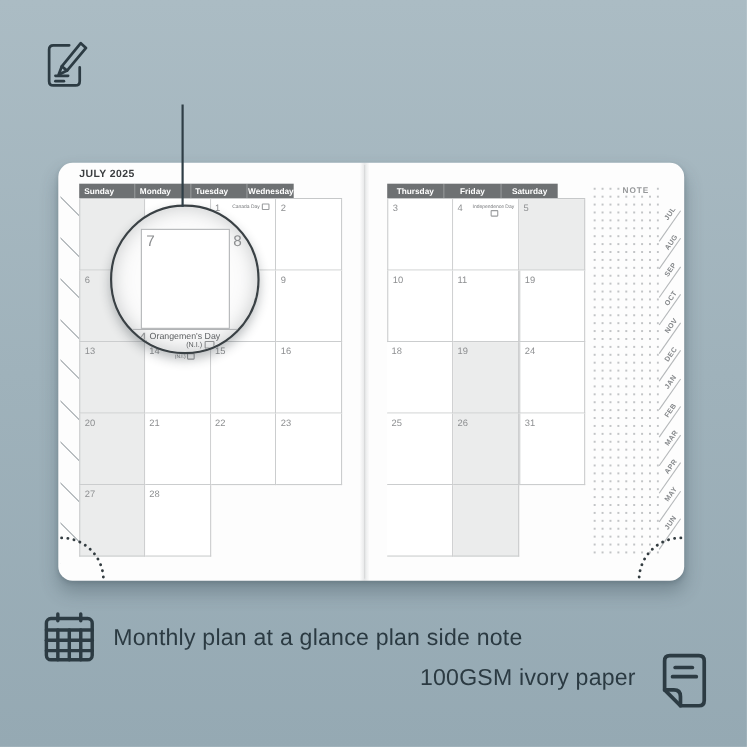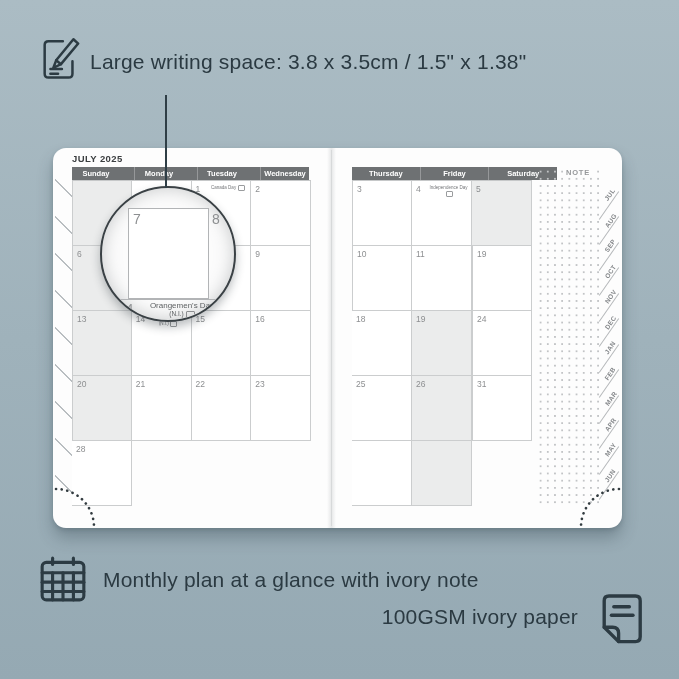--- a/index.html
+++ b/index.html
@@ -24,22 +24,22 @@
     z-index:2;
     text-decoration:underline;
   }
   .hatch{position:absolute;left:2px;top:18px;width:18px;height:346px;
     background:repeating-linear-gradient(45deg,transparent 0,transparent 25px,#b9bec1 25px,#b9bec1 26.2px);}
   .spine{position:absolute;left:274px;top:0;width:9px;height:100%;
     background:linear-gradient(90deg,rgba(0,0,0,0) 0%,rgba(90,100,105,.14) 50%,rgba(0,0,0,0) 100%);}
   .spine-line{position:absolute;left:278px;top:2px;width:1px;height:376px;background:#d7d9da;}
   .month-title{position:absolute;left:19px;top:5px;font-size:9.5px;font-weight:bold;letter-spacing:.4px;color:#3b3e40;}
   .day-header{position:absolute;top:19px;height:13px;display:flex;background:#6e7173;}
-  .day-header.left{left:19px;width:237px;gap:14px;}
-  .day-header.right{left:299px;width:205px;}
+  .day-header.left{left:19px;width:195px;gap:14px;}
+  .day-header.right{left:299px;width:155px;}
   .day-header .dh{flex:1;color:#fff;font-size:7.5px;font-weight:bold;text-align:center;line-height:13px;border-left:1px solid rgba(255,255,255,.28);}
   .day-header .dh:first-child{border-left:none;}
   .grid{position:absolute;top:32px;display:grid;grid-auto-rows:65px;border-top:1px solid #c6c8c9;}
   #grid-left{left:19px;width:239px;grid-template-columns:repeat(4,1fr);}
   #grid-right{left:299px;width:180px;grid-template-columns:repeat(3,1fr);}
   .cell{position:relative;border-right:1px solid #cbcdce;border-bottom:1px solid #cbcdce;background:#fff;}
   .cell.first-col{border-left:1px solid #cbcdce;}
   .cell.shaded{background:#ebecec;}
   .date-num{position:absolute;left:4px;top:3px;font-size:8.5px;color:#8d8f91;}
   .holiday{position:absolute;left:16px;right:2px;top:4px;font-size:4.5px;line-height:5.5px;color:#75777a;text-align:center;}
@@ -57,40 +57,39 @@
   .magnifier{
     position:absolute;left:100px;top:186px;width:132px;height:132px;border-radius:50%;
     background:#fcfcfc;border:2.6px solid #3a4145;overflow:hidden;z-index:5;
     box-shadow:0 5px 10px rgba(30,40,48,.30), inset 0 0 18px rgba(135,140,143,.45);
   }
   .mag-square{position:absolute;left:26px;top:20px;width:79px;height:89px;border:1.6px solid #b2b4b6;background:#fff;}
   .mag-row-line{position:absolute;left:0;top:111px;width:132px;height:1.4px;background:#b2b4b6;}
   .mag-7{position:absolute;left:31px;top:23px;font-size:14px;color:#8d8f91;}
   .mag-8{position:absolute;left:110px;top:23px;font-size:14px;color:#8d8f91;}
   .mag-14{position:absolute;left:15px;top:112px;font-size:15px;color:#97999b;}
-  .mag-hol1{position:absolute;left:34px;top:113px;width:92px;text-align:center;font-size:8px;color:#5e6163;}
+  .mag-hol1{position:absolute;left:34px;top:113px;width:92px;text-align:left;font-size:8px;color:#5e6163;}
   .mag-hol2{position:absolute;left:34px;top:122px;width:92px;text-align:center;font-size:6.5px;color:#5e6163;}
   .mag-flag{display:inline-block;width:7px;height:5px;border:0.7px solid #8d8f91;border-radius:1px;margin-left:2px;vertical-align:middle;}
   .overlay-svg{position:absolute;left:0;top:0;z-index:4;pointer-events:none;}
 </style>
 </head>
 <body>
 
 <div class="stage">
 
   <div class="icon-box" style="left:37px;top:32px;">
     <svg width="46" height="49" viewBox="0 0 48 50" fill="none" stroke="#2c3b43" stroke-width="2.6" stroke-linecap="round" stroke-linejoin="round">
       <path d="M27 9 H12 Q8 9 8 13 V43 Q8 47 12 47 H33 Q37 47 37 43 V30"></path>
       <path d="M20 29 L38 7 L43 11.5 L25 33 Z"></path>
       <path d="M20 29 L17 37 L25 33"></path>
       <path d="M14 38 H26"></path>
       <path d="M14 43 H22"></path>
     </svg>
   </div>
-  <div class="caption cap-top">Large writing space: 3.8 x 3.5cm / 1.5" x 1.38"</div>
   <div class="connector"></div>
 
   <div class="planner">
     <div class="hatch"></div>
     <div class="spine"></div>
     <div class="spine-line"></div>
 
     <div class="month-title">JULY 2025</div>
 
     <div class="day-header left">
@@ -148,20 +147,23 @@
           <span class="date-num">20</span>
         </div>
         <div class="cell">
           <span class="date-num">21</span>
         </div>
         <div class="cell">
           <span class="date-num">22</span>
         </div>
         <div class="cell">
           <span class="date-num">23</span>
+        </div>
+        <div class="cell shaded first-col">
+          <span class="date-num">27</span>
         </div>
         <div class="cell">
           <span class="date-num">28</span>
         </div>
       </div>
     <div class="grid" id="grid-right">
         <div class="cell first-col">
           <span class="date-num">3</span>
         </div>
         <div class="cell">
@@ -282,21 +284,21 @@
       <path d="M14 4 V10"></path>
         <path d="M34 4 V10"></path>
       <path d="M4 18 H44"></path>
       <path d="M14 18 V44"></path>
         <path d="M24 18 V44"></path>
         <path d="M34 18 V44"></path>
       <path d="M4 27 H44"></path>
         <path d="M4 36 H44"></path>
     </svg>
   </div>
-  <div class="caption cap-b1">Monthly plan at a glance with ivory note</div>
+  <div class="caption cap-b1">Monthly plan at a glance plan side note</div>
   <div class="caption cap-b2">100GSM ivory paper</div>
   <div class="icon-box" style="left:597px;top:591px;">
     <svg width="48" height="58" viewBox="0 0 40 48" fill="none" stroke="#2c3b43" stroke-width="2.8" stroke-linecap="round" stroke-linejoin="round">
       <path d="M14 4 H32 Q36 4 36 8 V38 Q36 42 32 42 H18 L6 30 V8 Q6 4 10 4 Z"></path>
       <path d="M6 30 H13 Q18 30 18 35 V42"></path>
       <path d="M14 13 H27"></path>
       <path d="M12 20 H30"></path>
     </svg>
   </div>
 </div>

